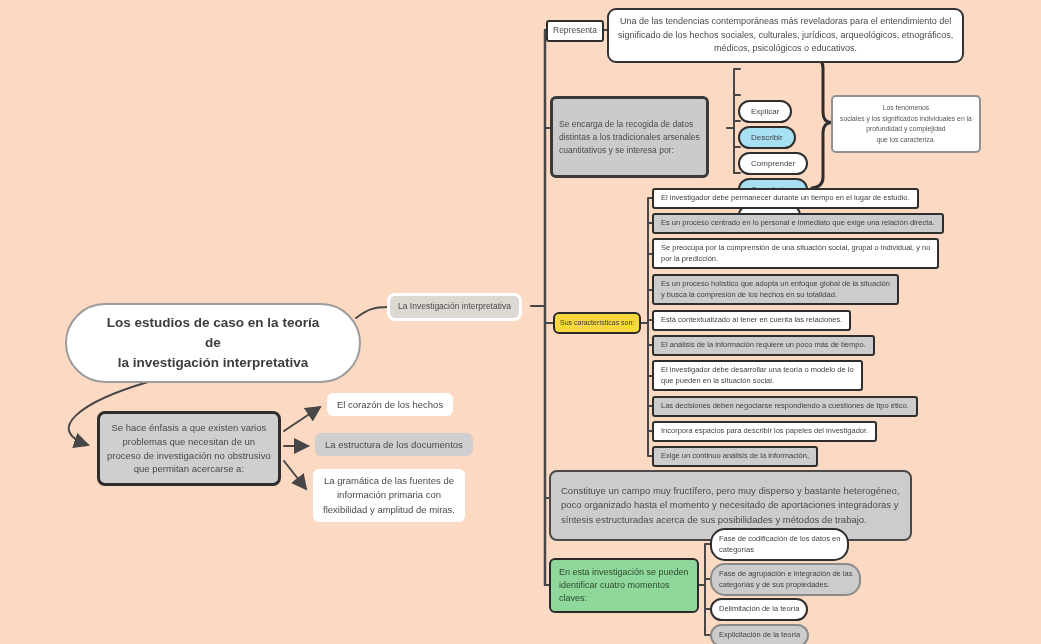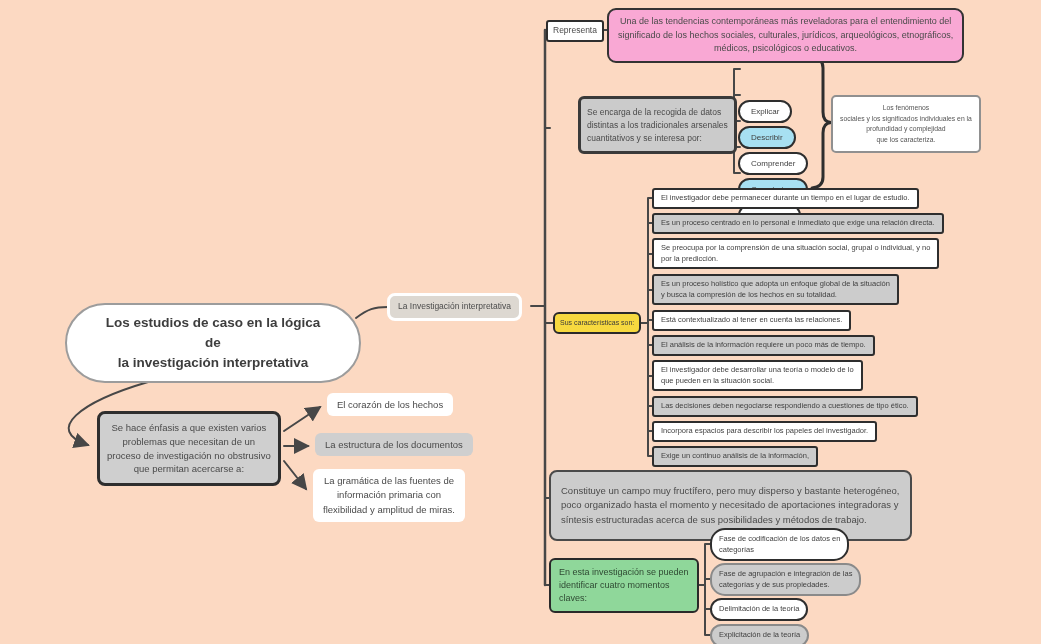--- a/index.html
+++ b/index.html
@@ -38,27 +38,27 @@
     left:387px; top:293px; background:#ddd8d1;
     border:3px solid #ffffff; border-radius:8px;
     font-size:8.5px; padding:5px 8px; white-space:nowrap; color:#4c4c4c;
   }
   
   .rep-label{
     left:546px; top:20px; background:#fff; border:2px solid #2e2e2e;
     border-radius:3px; font-size:8.5px; padding:3px 5px; white-space:nowrap;
   }
   .rep-text{
-    left:607px; top:8px; background:#f9a8d4; border:2.5px solid #333;
+    left:607px; top:8px; background:#ffffff; border:2.5px solid #333;
     border-radius:9px; font-size:9px; padding:5px 9px; line-height:1.5;
   }
   
   .collect{
-    left:578px; top:96px; background:#cbcbcb; border:3px solid #3a3a3a;
-    border-radius:6px; font-size:8.5px; padding:7px 6px; line-height:1.5;
+    left:550px; top:96px; background:#cbcbcb; border:3px solid #3a3a3a;
+    border-radius:6px; font-size:8.5px; padding:19px 6px; line-height:1.5;
   }
   .verb{
     background:#fff; border:2.5px solid #2e2e2e; border-radius:12px;
     font-size:8px; font-weight:500; padding:4px 11px; white-space:nowrap;
     left:738px; color:#3f3f3f;margin-top:42px;
   }
   .verb.blue{background:#a7e0f2;}
   .phenomena{
     left:831px; top:95px; background:#fff; border:2px solid #909090;
     border-radius:5px; font-size:6.8px; padding:6px 7px; line-height:1.55; color:#555;
@@ -131,21 +131,21 @@
                M 648 456 L 652 456"></path>
 
       <path d="M 545 498 L 549 498"></path>
 
       <path d="M 545 585 L 549 585 M 688 585 L 705 585 M 705 544 L 705 635
                M 705 544 L 710 544 M 705 579 L 710 579 M 705 609 L 710 609
                M 705 635 L 710 635"></path>
     </g>
   </svg>
 
-  <div class="node root center">Los estudios de caso en la lógica
+  <div class="node root center">Los estudios de caso en la teoría
 de
 la investigación interpretativa</div>
 
   <div class="node emphasis center">Se hace énfasis a que existen varios
 problemas que necesitan de un
 proceso de investigación no obstrusivo
 que permitan acercarse a:</div>
   <div class="node soft heart center">El corazón de los hechos</div>
   <div class="node soft structure center">La estructura de los documentos</div>
   <div class="node soft grammar center">La gramática de las fuentes de

